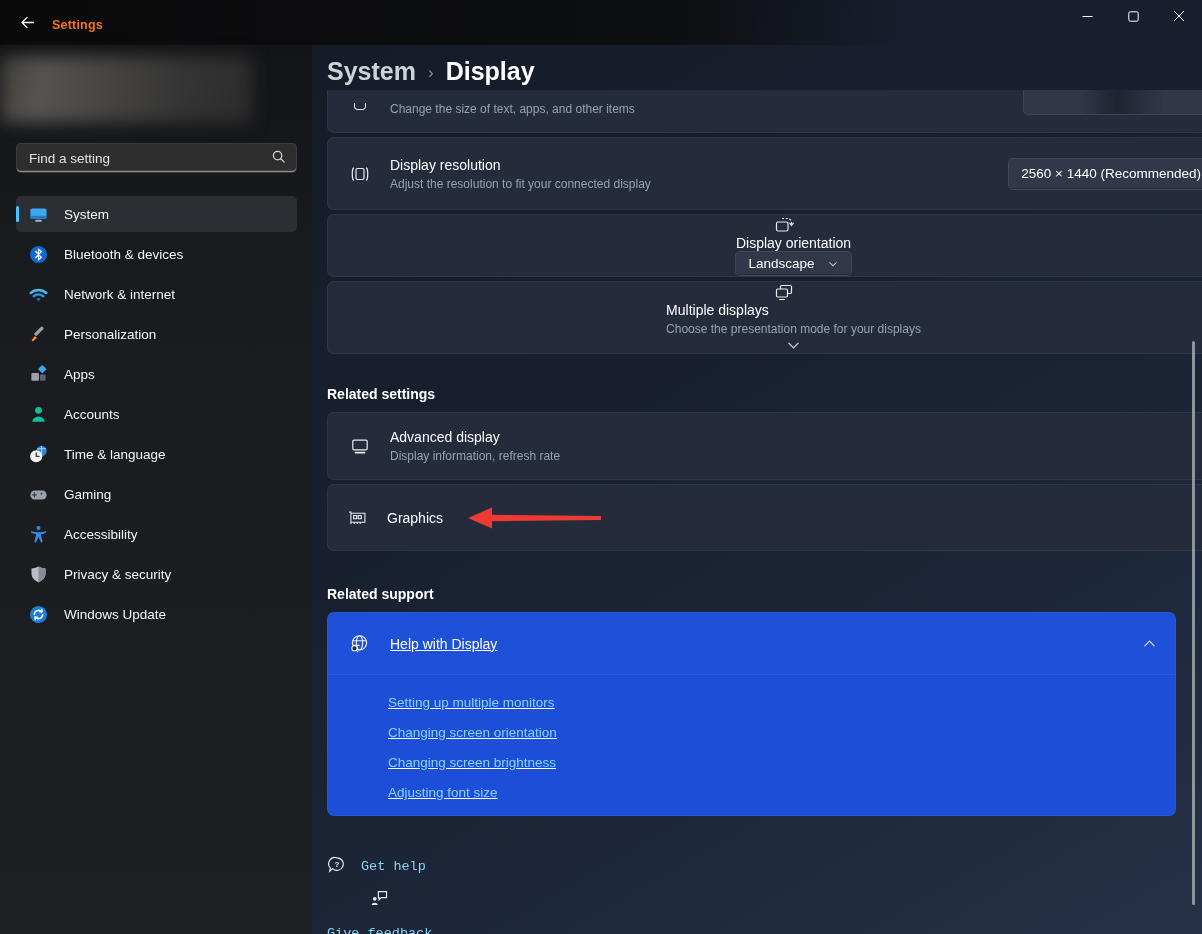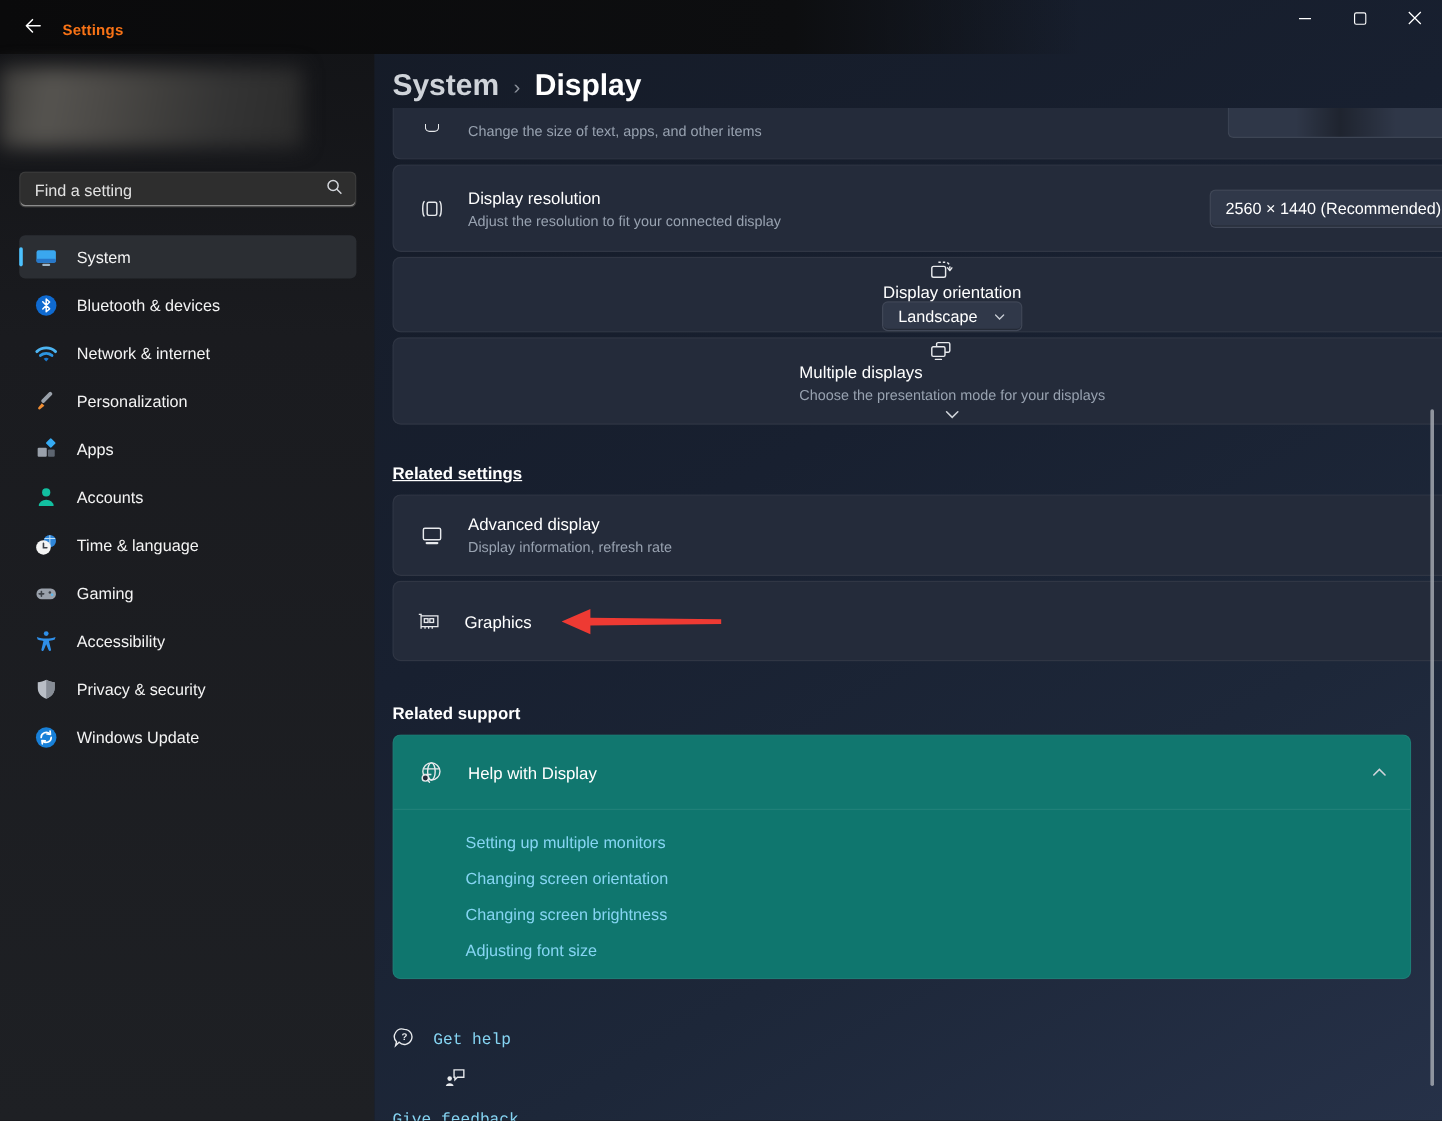--- a/index.html
+++ b/index.html
@@ -86,29 +86,29 @@
     background:#2f3748; border:1px solid rgba(255,255,255,.07); border-top:none;
     border-radius:0 0 5px 5px;
   }
   .scale-dd-hint { position:absolute; inset:0; background:linear-gradient(90deg,transparent 30%,rgba(0,0,0,.35) 50%,transparent 75%); border-radius:0 0 5px 5px; }
   .scale-chev { position:absolute; right:22px; top:2px; opacity:.85; }
   .scale-icon-frag { width:12px; height:7px; border:1.5px solid #e8eaed; border-top:none; border-radius:0 0 4px 4px; margin-top:1px; }
 
   .resolution-card { top:137px; height:73px; }
   .orientation-card { top:214px; height:63px;flex-direction:column; }
   .multiple-card { top:281px; height:73px;flex-direction:column; }
-  .related-settings-header { top:386px;text-decoration:underline; }
+  .related-settings-header { top:386px; }
   .advanced-card { top:412px; height:68px; }
   .graphics-card { top:484px; height:67px;padding-left:18px; }
   .related-support-header { top:586px; }
 
   .help-card {
     position:absolute; left:327px; top:612px; width:849px; height:204px;
-    background:#0f766e; border:1px solid rgba(255,255,255,.055); border-radius:7px;
-    display:flex; flex-direction:column;
+    background:#1d4ed8; border:1px solid rgba(255,255,255,.055); border-radius:7px;
+    display:flex; flex-direction:column;text-decoration:underline;
   }
   .help-header { height:67px; display:flex; align-items:center; padding:0 18px 0 21px; background:rgba(255,255,255,.012); border-radius:7px 7px 0 0; cursor:pointer; }
   .help-header .icon-cell { width:21px; margin-right:20px; display:flex; }
   .help-header .title { flex:1; font-size:14px; color:#fff; }
   .help-body { flex:1; border-top:1px solid rgba(255,255,255,.075); padding:20px 0 0 60px; }
   .help-link { display:block; font-size:13.5px; color:#86d5f3; margin-bottom:15px; text-decoration:none; cursor:pointer; }
 
   .footer-row { position:absolute; left:327px; display:flex; align-items:center; gap:15px; cursor:pointer; }
   .footer-row.get-help { top:855px; }
   .footer-row.give-feedback { top:888px;flex-direction:column; }

